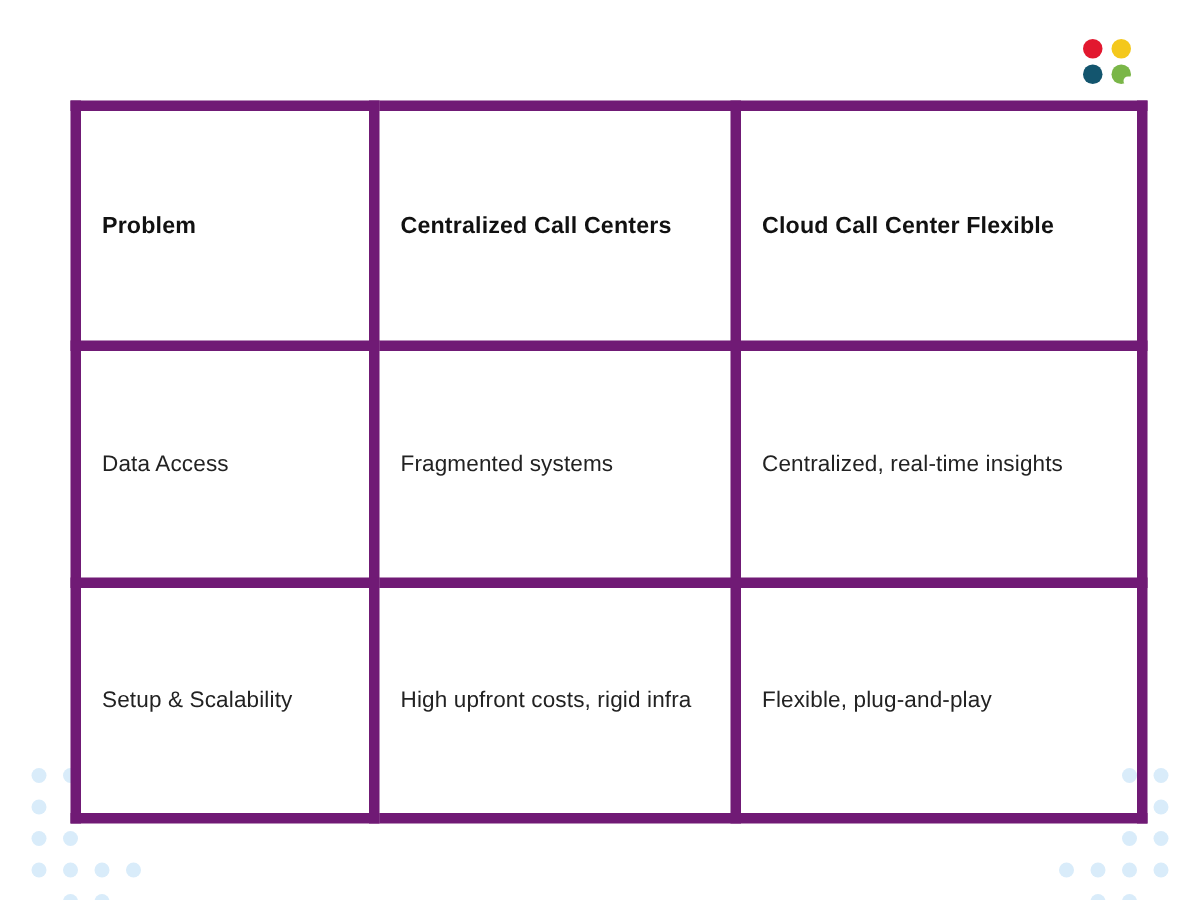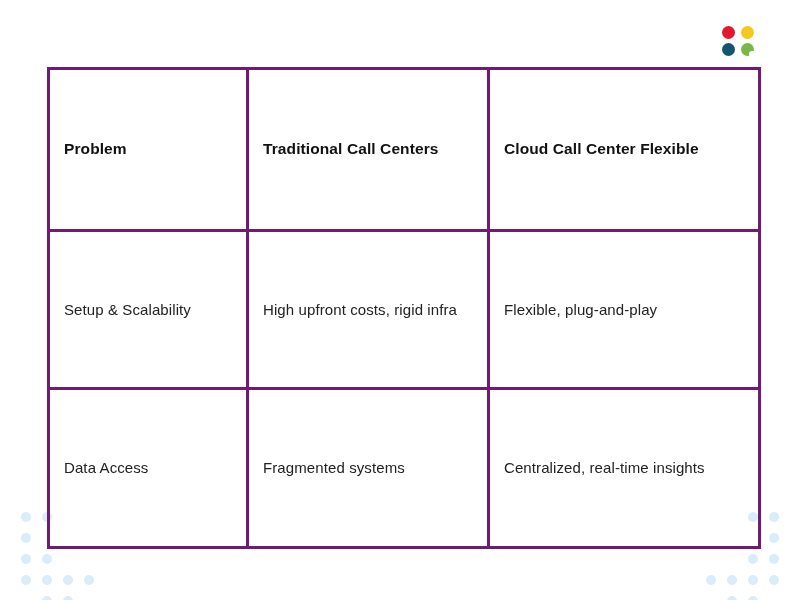--- a/index.html
+++ b/index.html
@@ -71,21 +71,21 @@
     width: 711px;
     height: 482px;
   }
   table.cmp {
     width: 100%;
     height: 100%;
     border-collapse: collapse;
     table-layout: fixed;
   }
   table.cmp td {
-    border: 3px solid #701a75;
+    border: 7px solid #701a75;
     vertical-align: middle;
     padding: 8px 14px;
     font-size: 15px;
     line-height: 1.42;
     color: #222222;
     letter-spacing: 0.1px;
   }
   table.cmp tr.header-row td {
     font-weight: bold;
     font-size: 15.5px;
@@ -135,28 +135,28 @@
 <div class="table-wrap">
   <table class="cmp">
     <colgroup>
       <col class="c1">
         <col class="c2">
         <col class="c3">
     </colgroup>
     <tbody>
       <tr class="header-row">
         <td>Problem</td>
-        <td>Traditional Call Centers</td>
+        <td>Centralized Call Centers</td>
         <td>Cloud Call Center Flexible</td>
+      </tr>
+      <tr>
+        <td>Data Access</td>
+        <td>Fragmented systems</td>
+        <td>Centralized, real-time insights</td>
       </tr>
       <tr>
         <td>Setup &amp; Scalability</td>
         <td>High upfront costs, rigid infra</td>
         <td>Flexible, plug-and-play</td>
       </tr>
-      <tr>
-        <td>Data Access</td>
-        <td>Fragmented systems</td>
-        <td>Centralized, real-time insights</td>
-      </tr>
     </tbody>
   </table>
 </div>
 
 </body></html>

